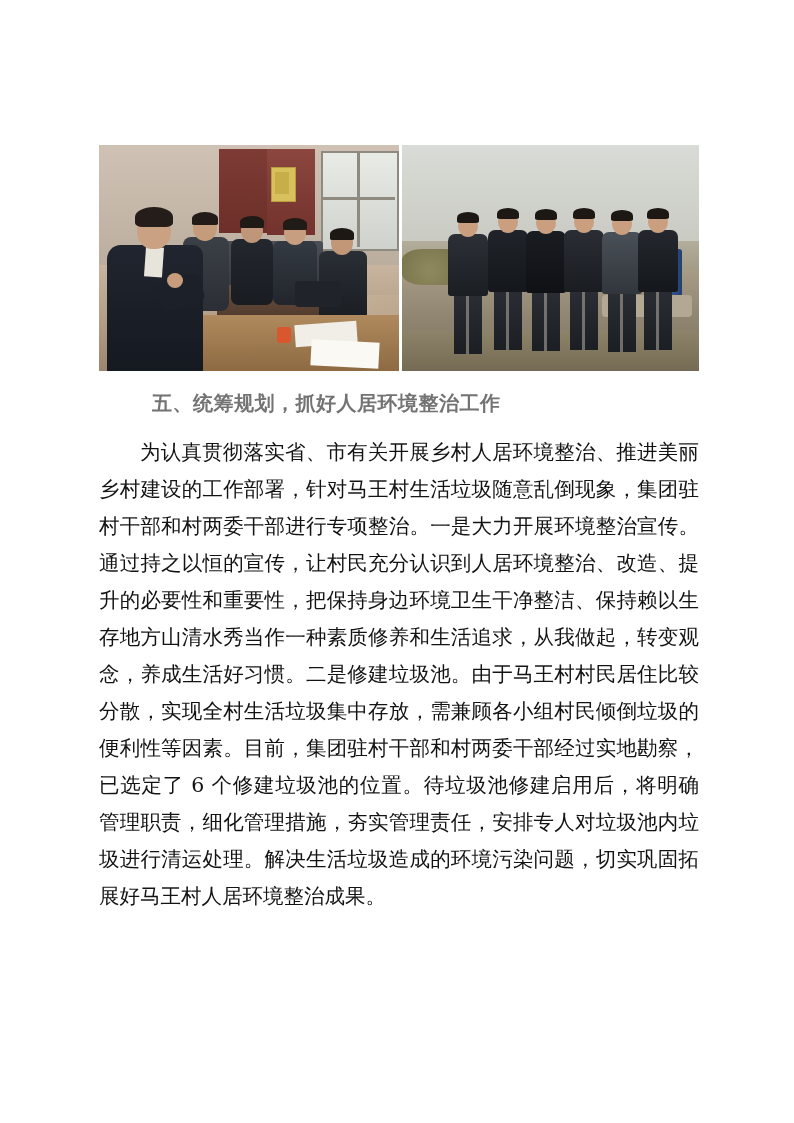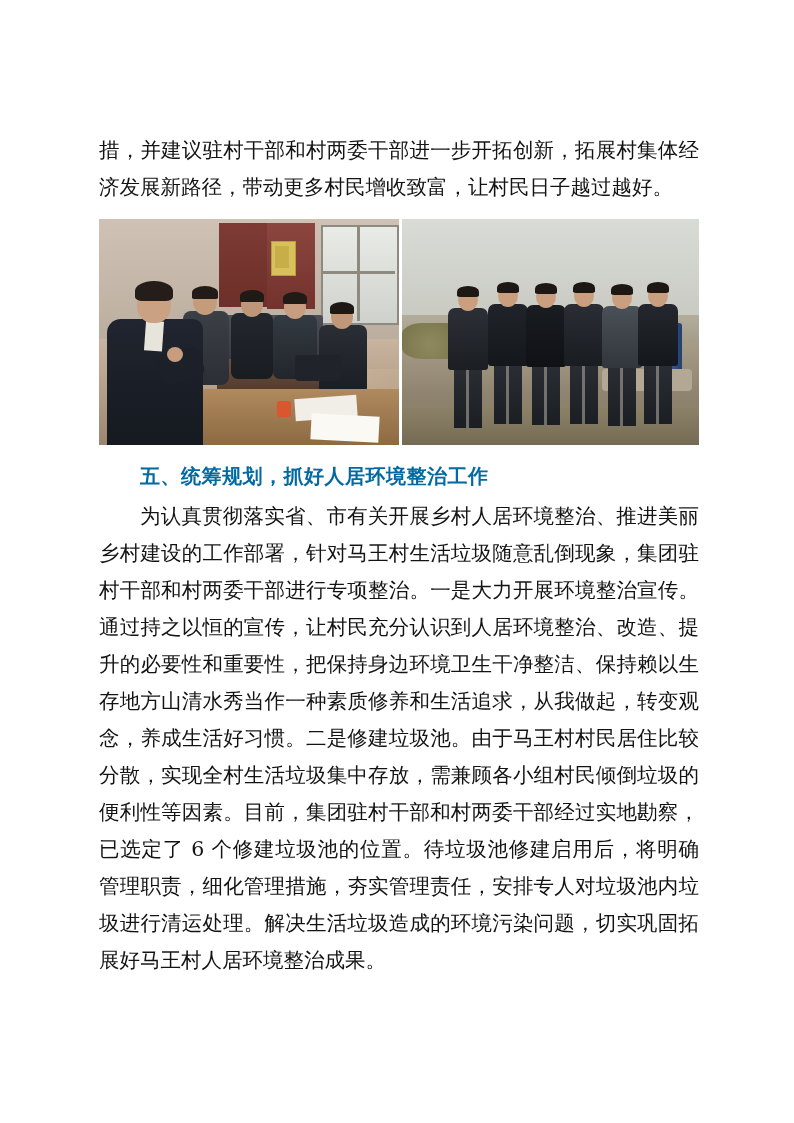--- a/index.html
+++ b/index.html
@@ -319,37 +319,36 @@
   .p2-legsplit {
     position: absolute; left: 20px; top: 79px; width: 3px; height: 60px;
     background: rgba(180,175,160,.55);
   }
 
   .heading-wrap {
     margin-top: 14px;
     margin-bottom: 2px;
   }
   .heading {
-    font-family: Liberation Mono, monospace;
+    font-family: Liberation Serif, serif;
     font-weight: bold;
     font-size: 20px;
     line-height: 37px;
-    color: #0369a1;
+    color: #737373;
     text-indent: 41px;
-    margin: 0;
+    margin: 12px;
     letter-spacing: 0.5px;
   }
 </style>
 </head>
 <body>
 
 <div class="page">
   <div class="content">
 
-    <p class="para">措，并建议驻村干部和村两委干部进一步开拓创新，拓展村集体经济发展新路径，带动更多村民增收致富，让村民日子越过越好。</p>
 
     <div class="figure-row">
 
       <div class="photo left">
         <div class="p1-bg"></div>
         <div class="p1-wallR"></div>
         <div class="p1-redwall"></div>
         <div class="p1-redwall2"></div>
         <div class="p1-plaque"></div>
         <div class="p1-plaque2"></div>

